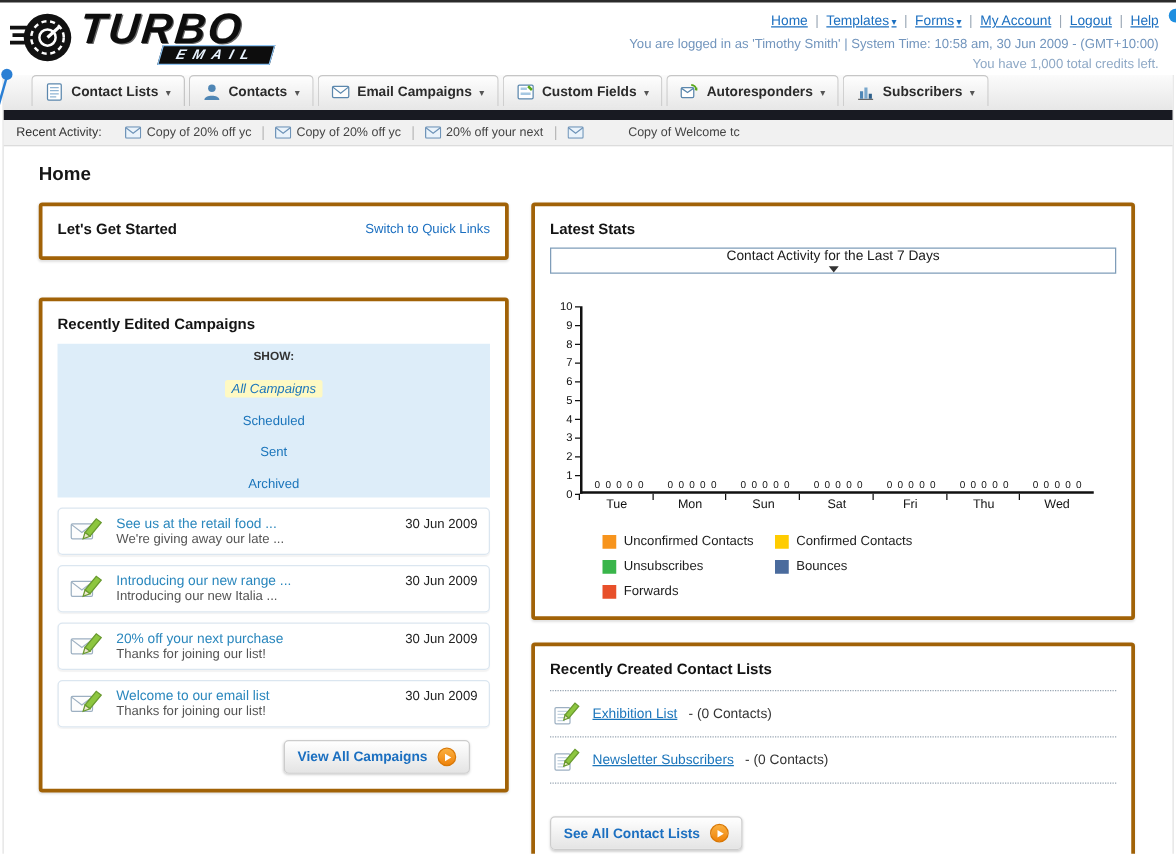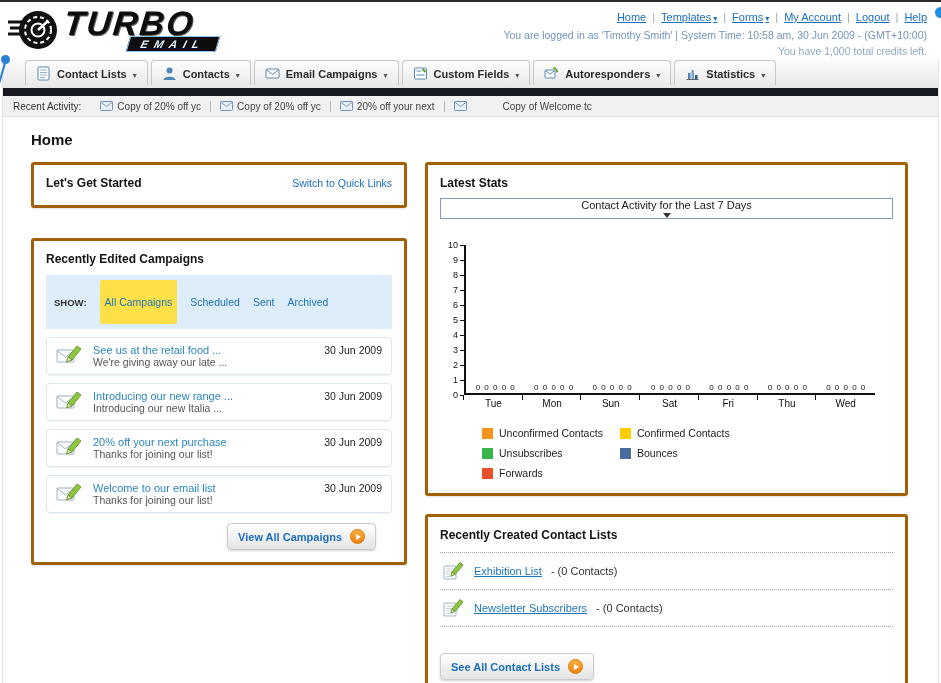--- a/index.html
+++ b/index.html
@@ -73,24 +73,24 @@
   .gs-buttons { display:flex; gap:22px; margin-top:12px; padding:0 6px; }
   .blue-btn {
     flex:1; height:32px; display:flex; align-items:center; justify-content:center; gap:8px;
     border:1px solid #aacbe3; border-radius:5px; background:linear-gradient(#f7fbfe,#d7eaf6);
     color:#1663a0; font-size:12px; font-weight:bold; cursor:pointer;
     box-shadow:inset 0 1px 0 #fff, 0 1px 1px rgba(0,0,0,.12);
   }
 
   
   .camp-box { margin-top:30px; padding:11px 12px 12px; }
-  .filters { background:#ddedf9; display:flex; align-items:center; gap:13px; padding:5px 8px; margin-top:9px; font-size:10.5px; }
+  .filters { background:#ddedf9; display:flex; align-items:center; gap:13px; padding:5px 8px; margin-top:9px; font-size:10.5px;flex-direction:column; }
   .show-label { font-size:9.5px; font-weight:bold; color:#333; }
   .filter-link { color:#1b75bb; cursor:pointer; }
-  .filter-link.active { background:#fde047; padding:16px 5px; border-radius:2px; }
+  .filter-link.active { background:#fef9c3; padding:1px 5px; border-radius:2px;font-style:italic; }
   .camp-item { border:1px solid #dbe6f0; border-radius:4px; display:flex; align-items:flex-start; gap:9px; padding:6px 9px; margin:8px 0; box-shadow:0 1px 1px rgba(0,0,0,.05); }
   .camp-text { flex:1; }
   .camp-title { font-size:11px; color:#2a87bd; cursor:pointer; display:block; }
   .camp-sub { font-size:10.5px; color:#555; margin-top:3px; }
   .camp-date { font-size:10.5px; color:#222; white-space:nowrap; }
   .view-all-row { display:flex; justify-content:flex-end; margin-top:10px; padding-right:16px; }
   .lite-btn {
     display:inline-flex; align-items:center; gap:8px; padding:5px 10px;
     border:1px solid #cccccc; border-radius:4px; background:linear-gradient(#ffffff,#e4e4e4);
     color:#1b6fc0; font-size:11px; font-weight:bold; cursor:pointer; box-shadow:0 1px 2px rgba(0,0,0,.18);
@@ -224,21 +224,21 @@
       <span>Autoresponders</span>
         <span class="tab-caret"></span>
     </div>
     <div class="tab">
       <svg width="15" height="15" viewBox="0 0 15 15">
           <path d="M1.5 13.5 h12" stroke="#666"></path>
           <rect x="3" y="7" width="2.5" height="6" fill="#4f86b5"></rect>
           <rect x="6.5" y="4" width="2.5" height="9" fill="#79a7cc"></rect>
           <rect x="10" y="9" width="2.5" height="4" fill="#2d5f8a"></rect>
         </svg>
-      <span>Statistics</span>
+      <span>Subscribers</span>
         <span class="tab-caret"></span>
     </div>
   </div>
   <div class="dark-bar"></div>
 
   <div class="activity-bar">
     <span class="activity-label">Recent Activity:</span>
     <span class="activity-item">
       <svg width="13" height="10" viewBox="0 0 13 10">
           <rect x="0.5" y="0.5" width="12" height="9" rx="1" fill="#eaf3fb" stroke="#6f94b8"></rect>

